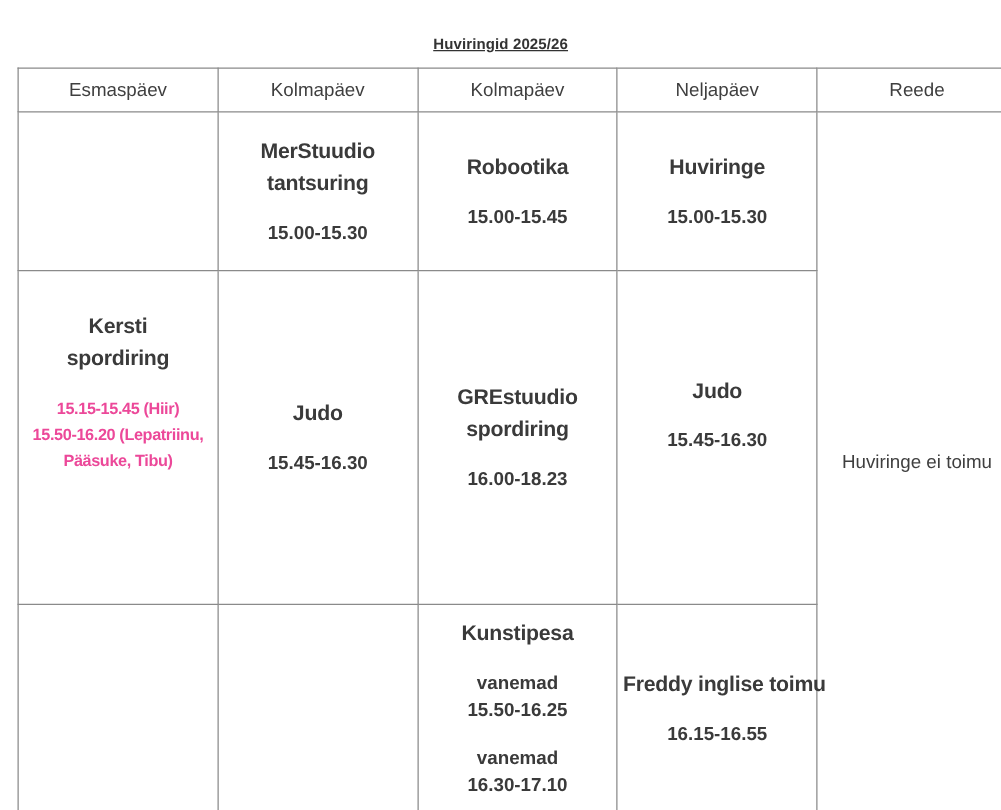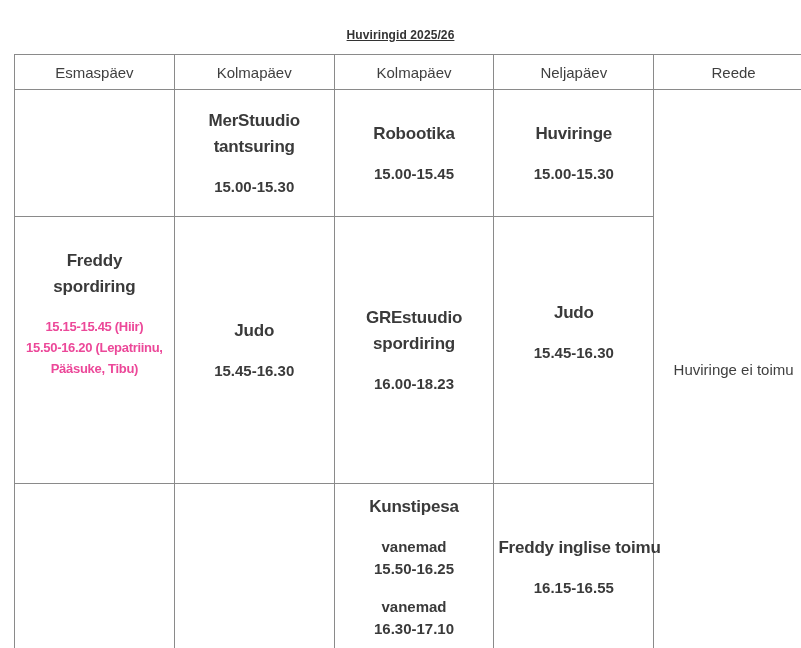--- a/index.html
+++ b/index.html
@@ -108,21 +108,21 @@
           <td>
             <p class="name"><span>Huviringe</span></p>
             <p class="time"><span>15.00-15.30</span></p>
           </td>
           <td rowspan="3">
             <p class="plain"><span>Huviringe ei toimu</span></p>
           </td>
         </tr>
         <tr class="row-2">
           <td>
-            <p class="name"><span>Freddy</span><br><span>spordiring</span></p>
+            <p class="name"><span>Kersti</span><br><span>spordiring</span></p>
             <p class="small"><span>15.15-15.45 (Hiir)</span><br><span>15.50-16.20 (Lepatriinu,</span><br><span>Pääsuke, Tibu)</span></p>
             <p class="spacer"></p>
             <p class="spacer"></p>
           </td>
           <td>
             <p class="name"><span>Judo</span></p>
             <p class="time"><span>15.45-16.30</span></p>
           </td>
           <td>
             <p class="name"><span>GREstuudio</span><br><span>spordiring</span></p>

